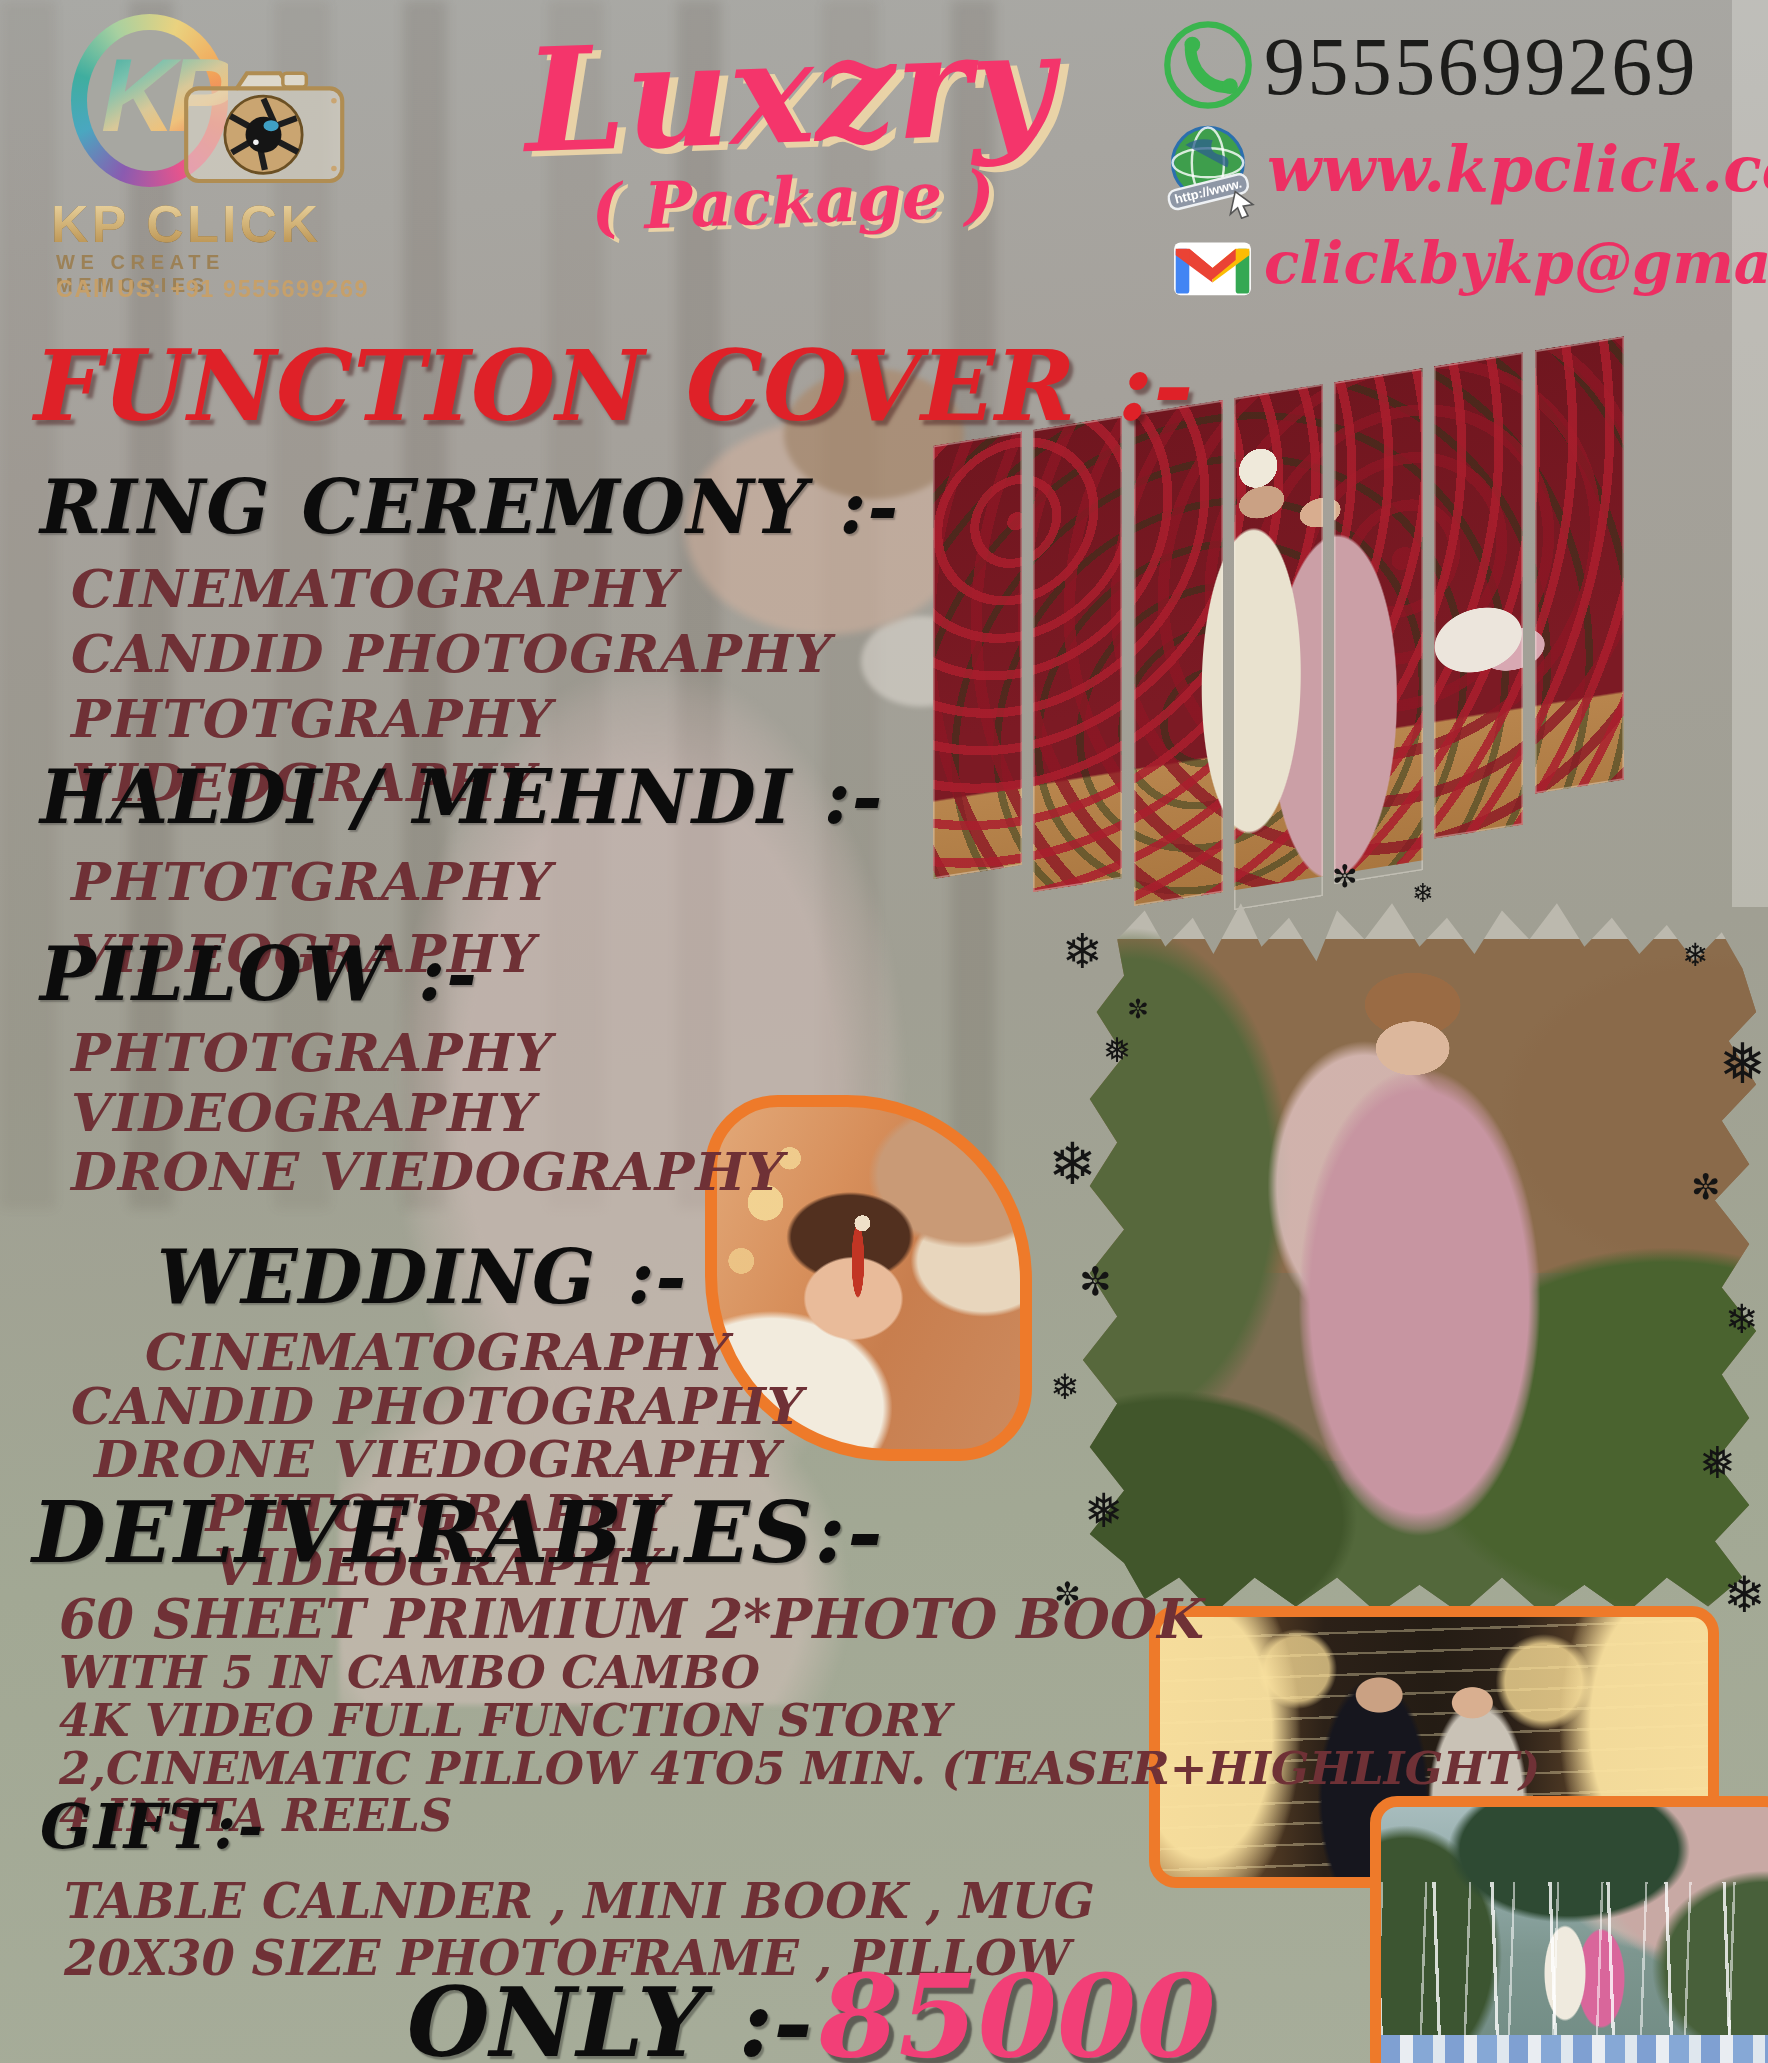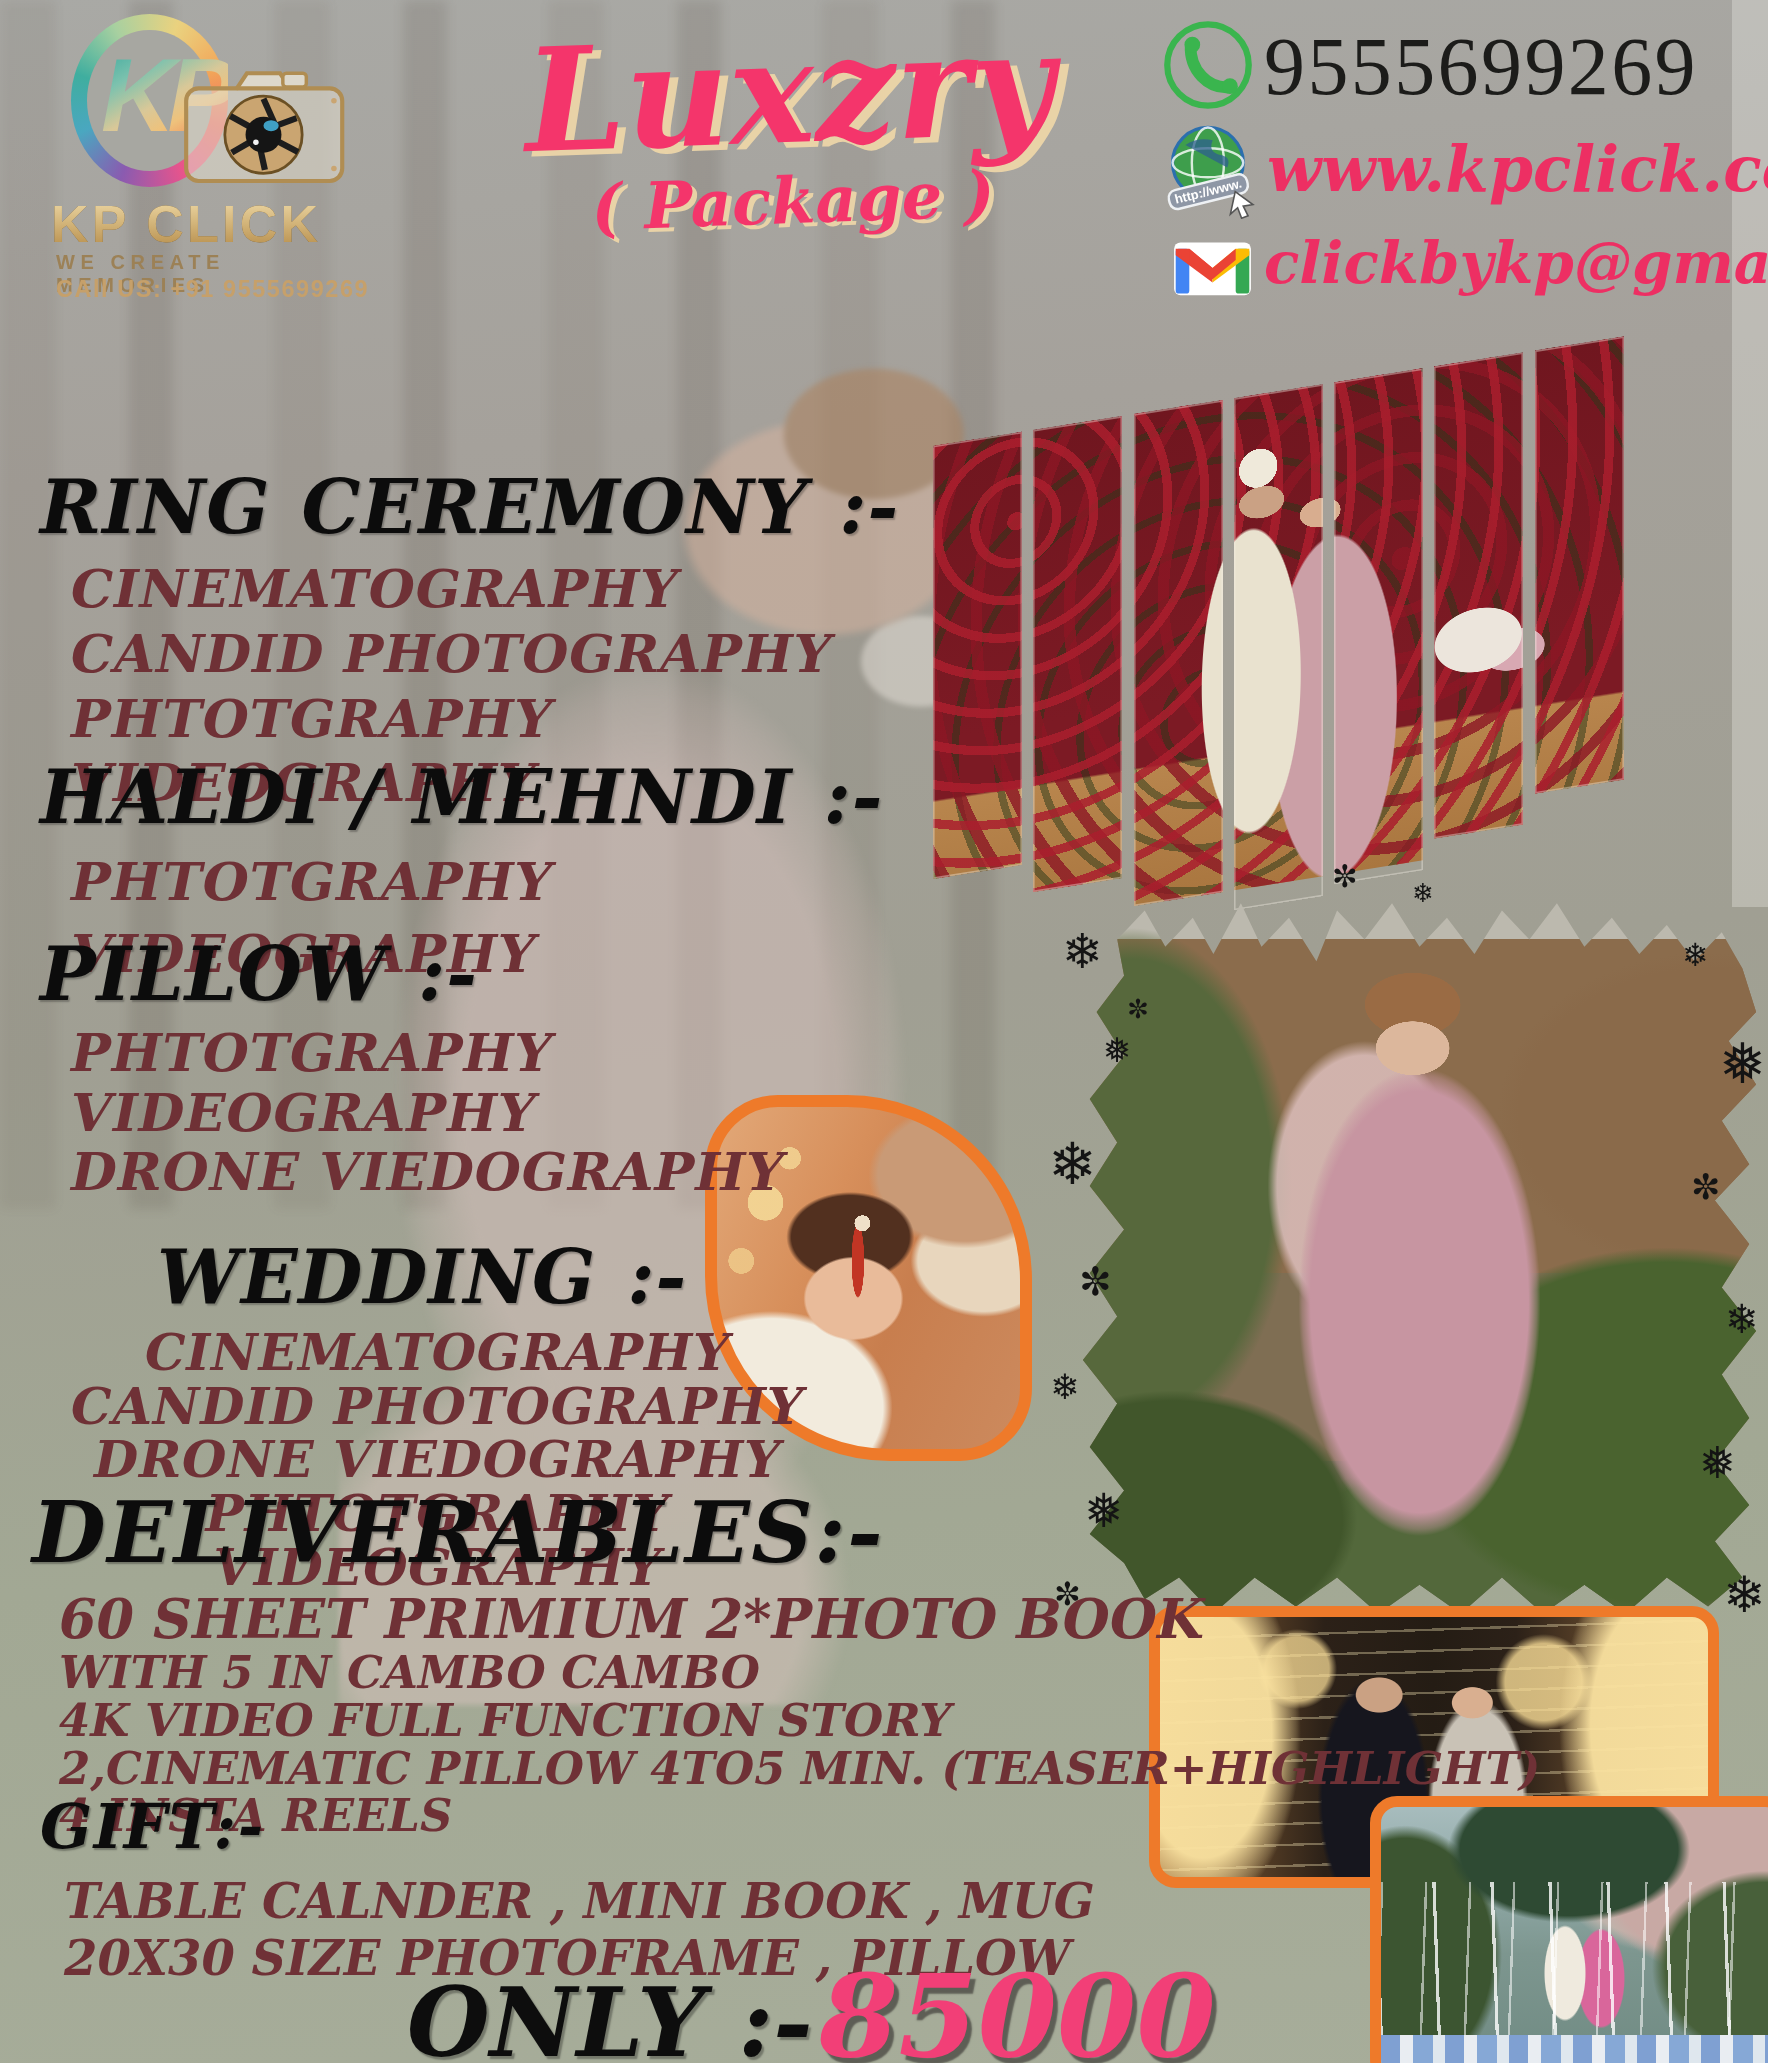--- a/index.html
+++ b/index.html
@@ -264,20 +264,21 @@
       <rect x="0" y="8" width="96" height="66" rx="8" fill="#ffffff"></rect>
       <rect x="2" y="16" width="17" height="56" rx="4" fill="#4285f4"></rect>
       <rect x="77" y="16" width="17" height="56" rx="4" fill="#34a853"></rect>
       <polygon points="2,16 19,16 48,40 48,58 2,24" fill="#ea4335"></polygon>
       <polygon points="94,16 77,16 48,40 48,58 94,24" fill="#fbbc04"></polygon>
       <polygon points="19,16 48,40 77,16 77,30 48,54 19,30" fill="#ea4335"></polygon>
     </svg>
     <div class="abs c-mail">clickbykp@gmail.com</div>
   </div>
 
+  <div class="abs main-heading">FUNCTION COVER :-</div>
 
   <div class="abs sec sec-ring">
     <h2>RING CEREMONY :-</h2>
     <ul>
       <li>CINEMATOGRAPHY</li>
       <li>CANDID PHOTOGRAPHY</li>
       <li>PHTOTGRAPHY</li>
       <li>VIDEOGRAPHY</li>
     </ul>
   </div>

